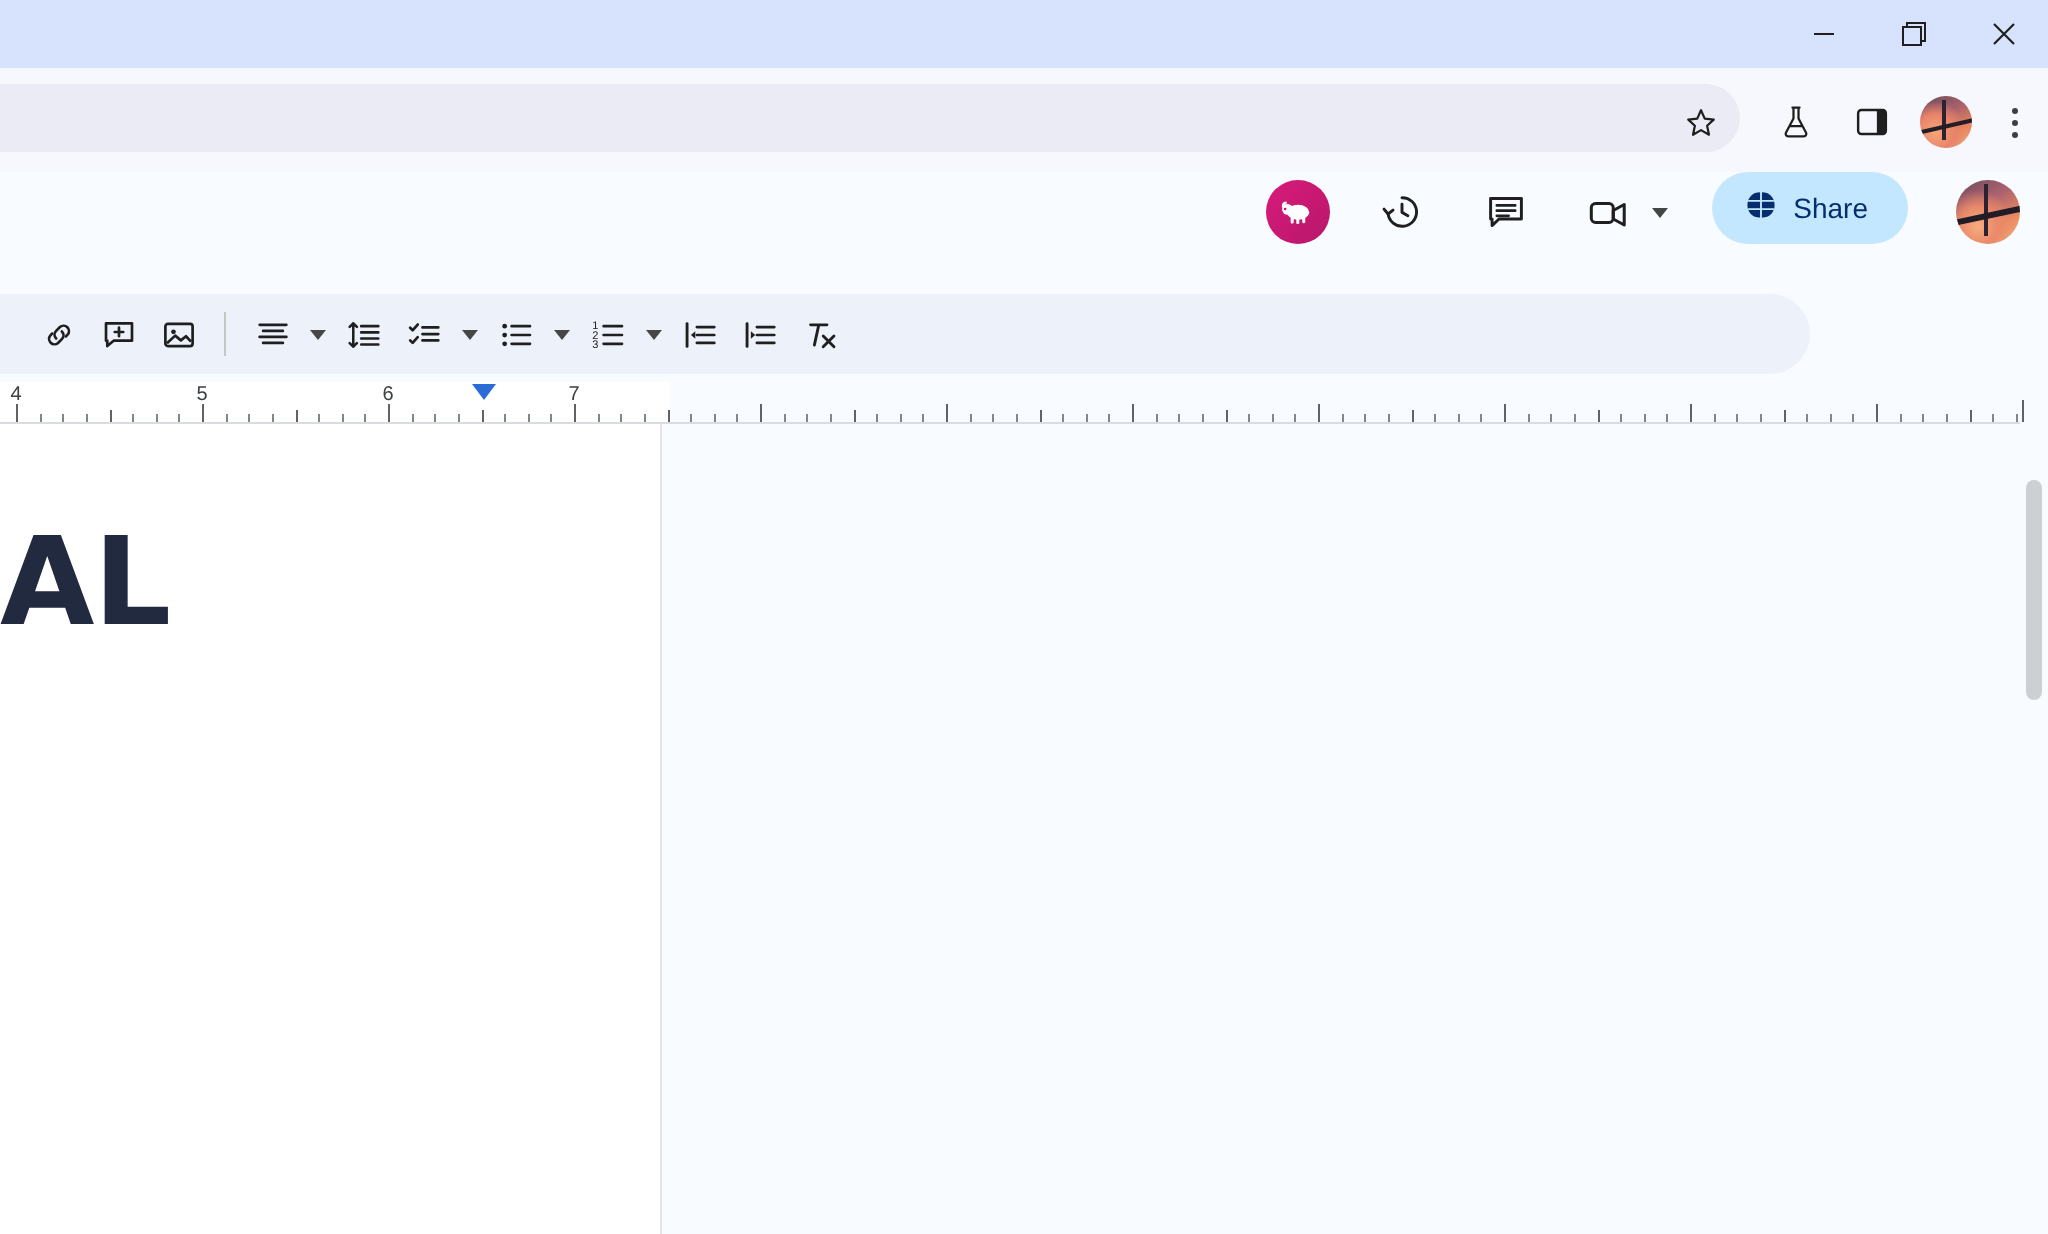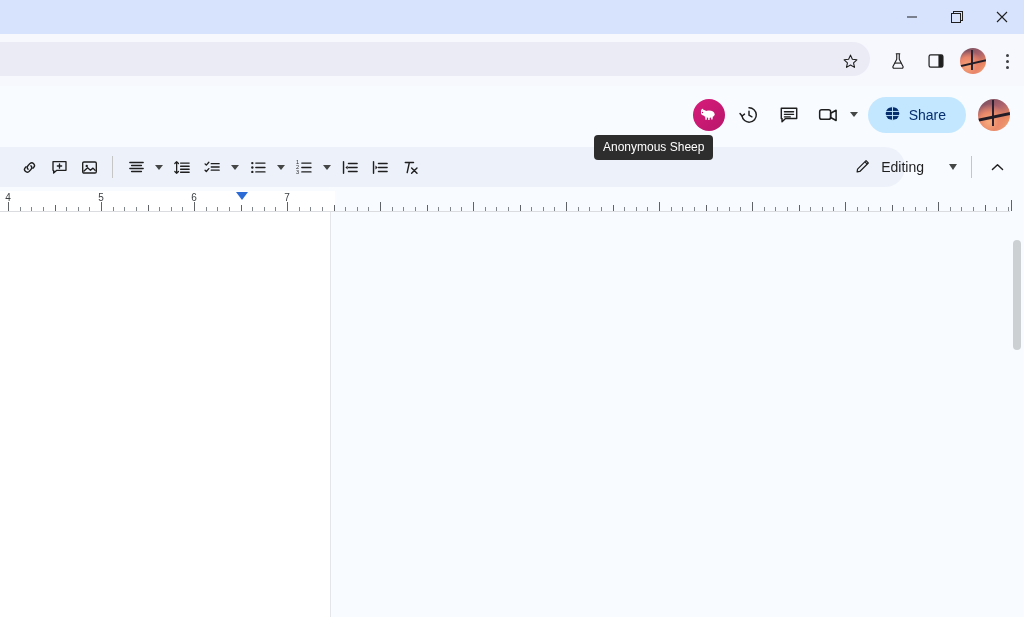--- a/index.html
+++ b/index.html
@@ -127,22 +127,22 @@
     width: 1024px;
     height: 57px;
     background: #f8fbff;
   }
 
   .header-right {
     position: absolute;
     right: 0; top: 0;
     height: 57px;
     display: flex;
-    align-items: center;
-    gap: 0px;
+    align-items: flex-start;
+    gap: 12px;
     padding-right: 10px;
   }
 
   .hdr-icon {
     width: 40px; height: 40px;
     border-radius: 50%;
     display: flex;
     align-items: center;
     justify-content: center;
     color: #1f1f1f;
@@ -557,21 +557,20 @@
         </span>
         <span>Share</span>
       </div>
 
       <div class="hdr-icon">
         <div class="avatar-acct"></div>
       </div>
     </div>
   </div>
 
-  <div class="tooltip">Anonymous Sheep</div>
 
   <div class="toolbar">
     <div class="tb-pill"></div>
 
     <div class="tb-items">
 
       <div class="tb-btn">
         <svg width="19" height="19" viewBox="0 0 24 24" aria-hidden="true">
           <path d="M10.2 14.2 a3.4 3.4 0 0 1 0 -4.8 l2.4 -2.4 a3.4 3.4 0 0 1 4.8 4.8 l-1.1 1.1" fill="none" stroke="currentColor" stroke-width="1.7" stroke-linecap="round"></path>
           <path d="M13.8 9.8 a3.4 3.4 0 0 1 0 4.8 l-2.4 2.4 a3.4 3.4 0 0 1 -4.8 -4.8 l1.1 -1.1" fill="none" stroke="currentColor" stroke-width="1.7" stroke-linecap="round"></path>
@@ -671,38 +670,20 @@
       </div>
 
       <div class="tb-btn">
         <svg width="19" height="19" viewBox="0 0 24 24" aria-hidden="true">
           <path d="M5.4 5.6 h10.4 M10.6 5.6 L7.8 18.4" stroke="currentColor" stroke-width="1.8" stroke-linecap="round"></path>
           <path d="M13.4 12.6 L20.2 19.4 M20.2 12.6 L13.4 19.4" stroke="currentColor" stroke-width="1.8" stroke-linecap="round"></path>
         </svg>
       </div>
     </div>
 
-    <div class="tb-right">
-      <div class="mode-btn">
-        <span>
-          <svg width="17" height="17" viewBox="0 0 24 24" aria-hidden="true">
-            <path d="M3.6 17.2 L15.6 5.2 L18.8 8.4 L6.8 20.4 L3 21 Z" fill="none" stroke="currentColor" stroke-width="1.7" stroke-linejoin="round"></path>
-            <path d="M14 6.8 L17.2 10" stroke="currentColor" stroke-width="1.7"></path>
-          </svg>
-        </span>
-        <span>Editing</span>
-        <span class="mode-caret"></span>
-      </div>
-      <div class="mode-sep"></div>
-      <div class="collapse-btn">
-        <svg width="19" height="19" viewBox="0 0 24 24" aria-hidden="true">
-          <path d="M5.6 14.6 L12 8.4 L18.4 14.6" fill="none" stroke="currentColor" stroke-width="1.8" stroke-linecap="round" stroke-linejoin="round"></path>
-        </svg>
-      </div>
-    </div>
   </div>
 
   <div class="ruler">
     <div class="ruler-track"></div>
     <div class="ruler-rest"></div>
     <div class="ruler-baseline"></div>
     <div id="ruler-ticks">
         <div class="tick major" style="height: 9px; left: 8px;"></div>
         <div class="tick minor" style="left: 20px;"></div>
         <div class="tick minor" style="left: 31px;"></div>
@@ -797,20 +778,21 @@
         <span class="rnum" style="left: 194px;">6</span>
         <span class="rnum" style="left: 287px;">7</span>
       </div>
     <div class="indent-marker"></div>
     <div class="ruler-endcap"></div>
   </div>
 
   <div class="canvas">
     <div class="page">
       <div class="doc-title">
+        <span class="l2">AL</span>
       </div>
     </div>
   </div>
 
   <div class="scrollbar">
     <div class="scroll-thumb"></div>
   </div>
 
 </div>
 

